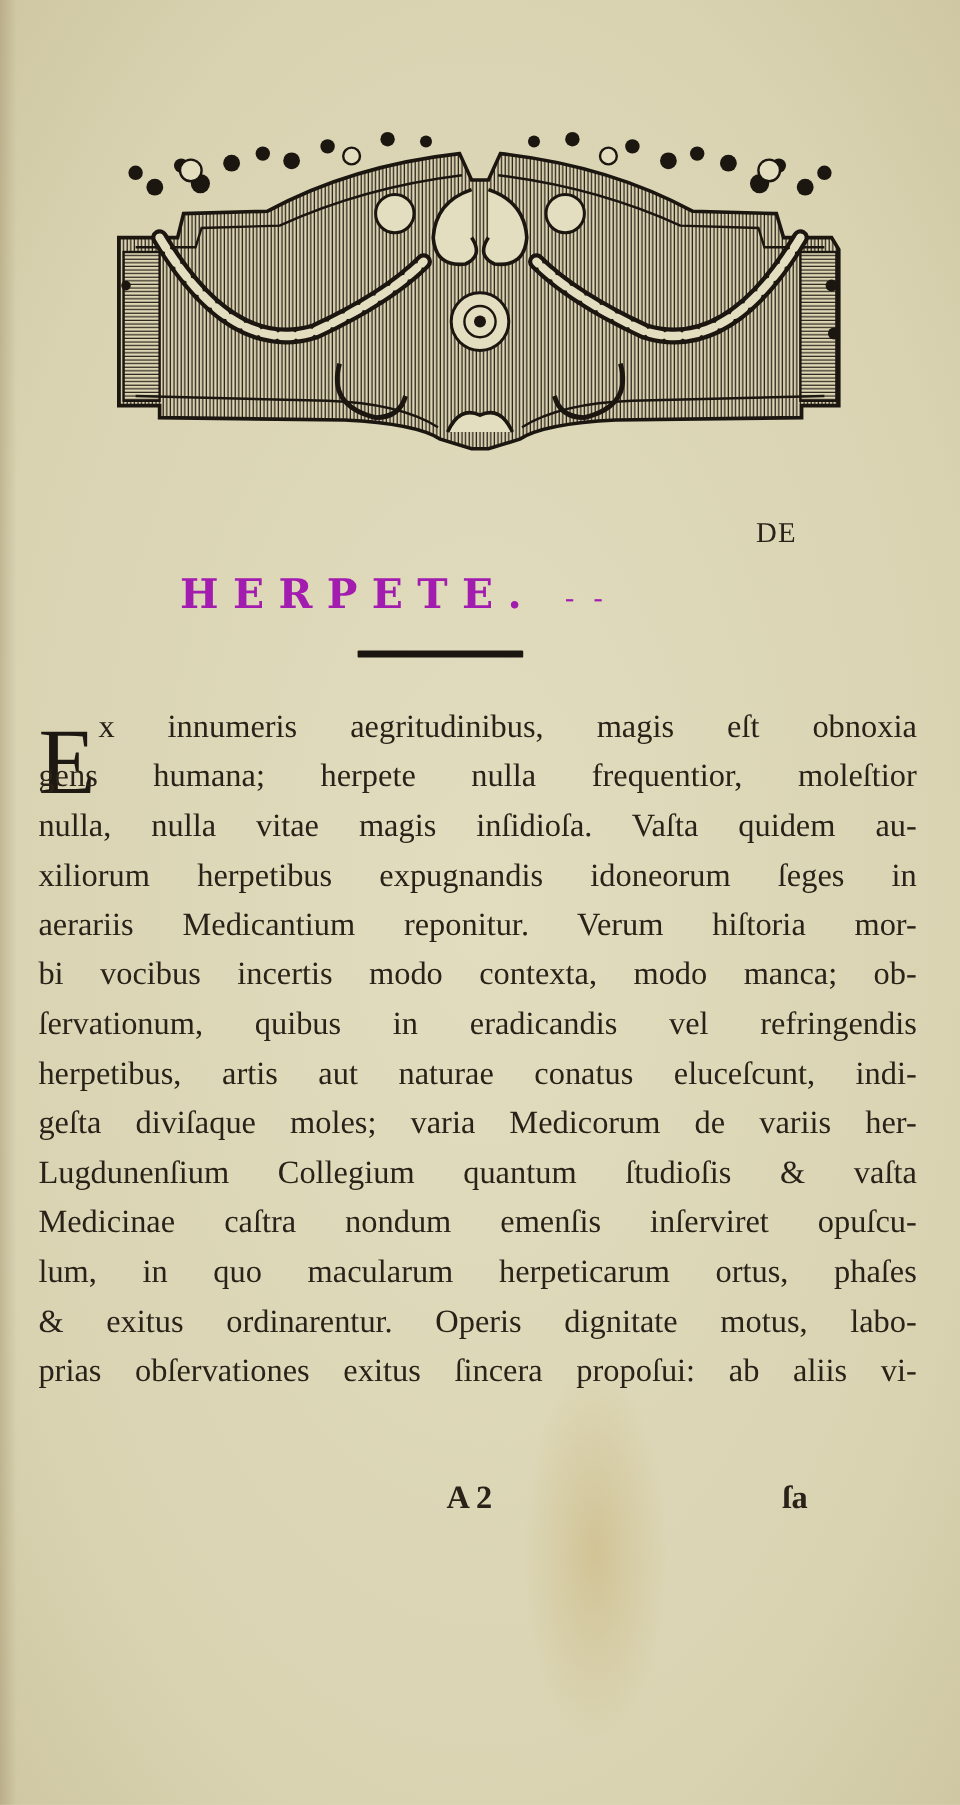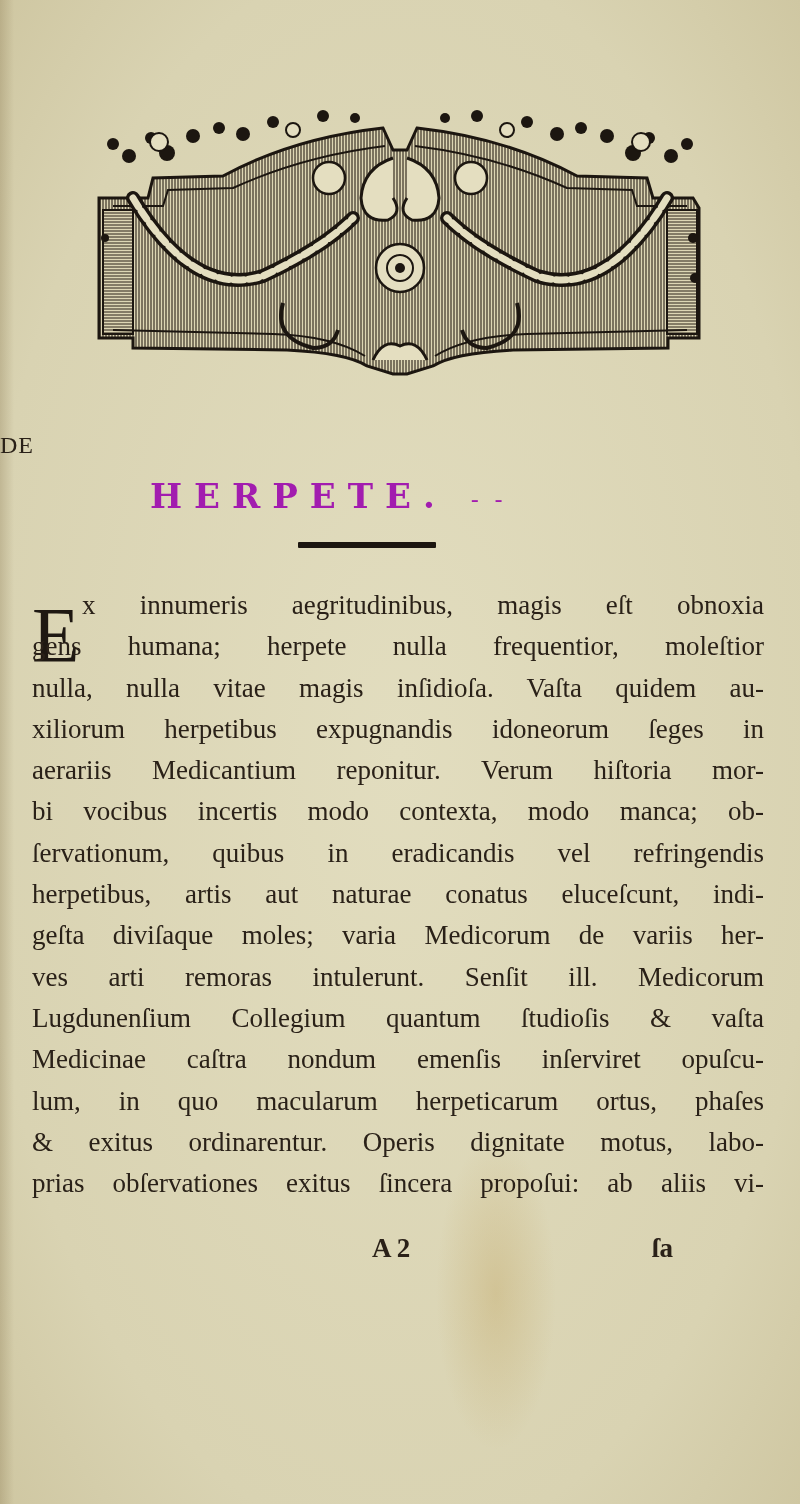--- a/index.html
+++ b/index.html
@@ -16,21 +16,21 @@
   .page-edge-left {
     position: absolute; left: 0; top: 0; width: 14px; height: 1504px;
     background: linear-gradient(to right, rgba(120,100,60,0.25), rgba(120,100,60,0));
   }
   .ornament {
     position: absolute; left: 93px; top: 98px; width: 614px; height: 280px;
   }
   .ornament svg { width: 100%; height: 100%; display: block; }
   .de {
     position: absolute; left: 0; width: 664px; top: 432px;
-    text-align: left; font-size: 24px; letter-spacing: 1px;
+    text-align: right; font-size: 24px; letter-spacing: 1px;
   }
   .title {
     position: absolute; left: 150px; top: 476px; width: 520px;
     font-size: 34px; font-weight: bold; letter-spacing: 12px;
     font-family: "DejaVu Serif", serif;
     color: #a21caf;
   }
   .title .ticks { font-size: 24px; letter-spacing: 4px; font-weight: normal; }
   .rule {
     position: absolute; left: 298px; top: 542px; width: 138px; height: 6px;
@@ -147,21 +147,20 @@
 <div class="body-text">
   <span class="line first">x innumeris aegritudinibus, magis eſt obnoxia</span>
   <span class="line">gens humana; herpete nulla frequentior, moleſtior</span>
   <span class="line">nulla, nulla vitae magis inſidioſa. Vaſta quidem au-</span>
   <span class="line">xiliorum herpetibus expugnandis idoneorum ſeges in</span>
   <span class="line">aerariis Medicantium reponitur. Verum hiſtoria mor-</span>
   <span class="line">bi vocibus incertis modo contexta, modo manca; ob-</span>
   <span class="line">ſervationum, quibus in eradicandis vel refringendis</span>
   <span class="line">herpetibus, artis aut naturae conatus eluceſcunt, indi-</span>
   <span class="line">geſta diviſaque moles; varia Medicorum de variis her-</span>
-  <span class="line">ves arti remoras intulerunt. Senſit ill. Medicorum</span>
   <span class="line">Lugdunenſium Collegium quantum ſtudioſis &amp; vaſta</span>
   <span class="line">Medicinae caſtra nondum emenſis inſerviret opuſcu-</span>
   <span class="line">lum, in quo macularum herpeticarum ortus, phaſes</span>
   <span class="line">&amp; exitus ordinarentur. Operis dignitate motus, labo-</span>
   <span class="line">prias obſervationes exitus ſincera propoſui: ab aliis vi-</span>
 </div>
 
 <div class="signature sig-mark">A 2</div>
 <div class="signature catchword">ſa</div>
 

